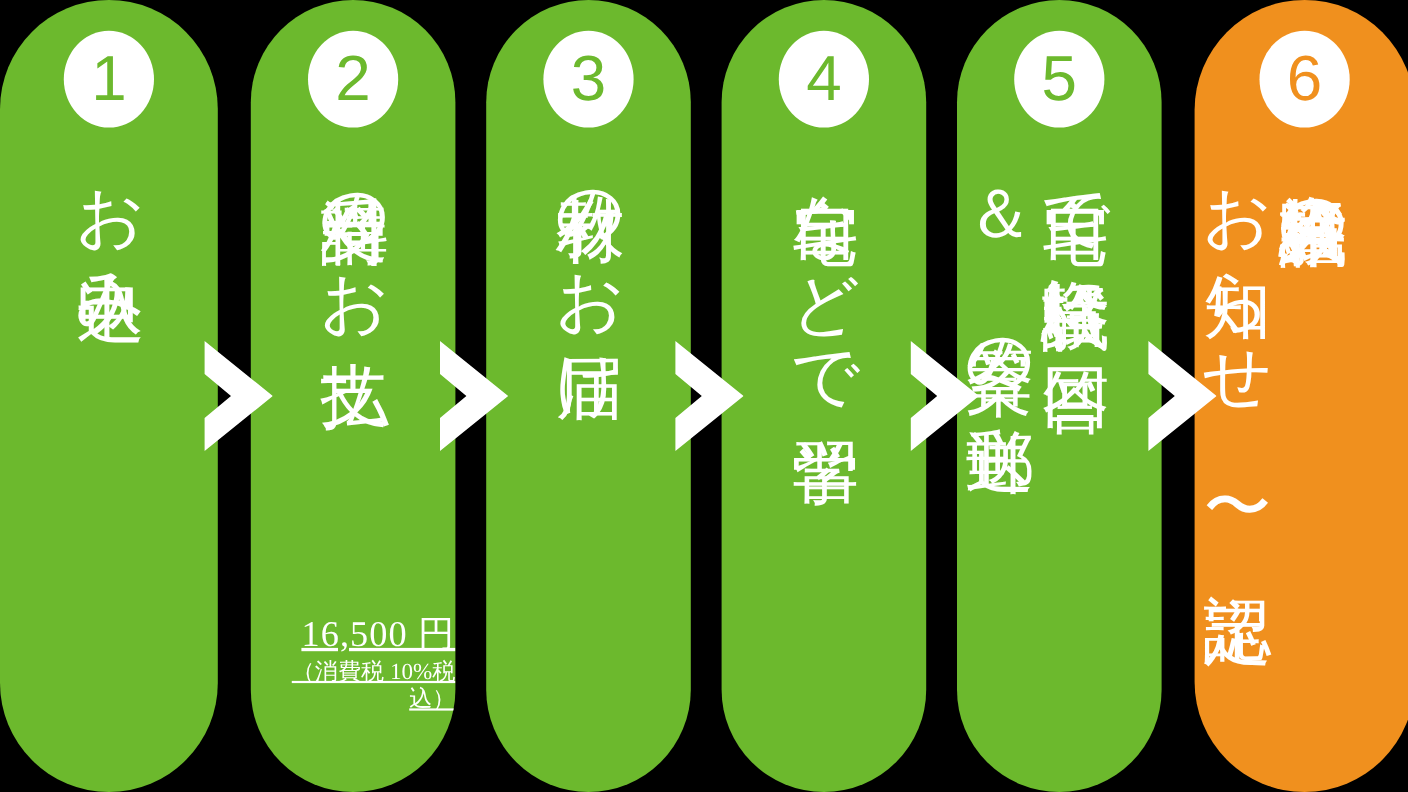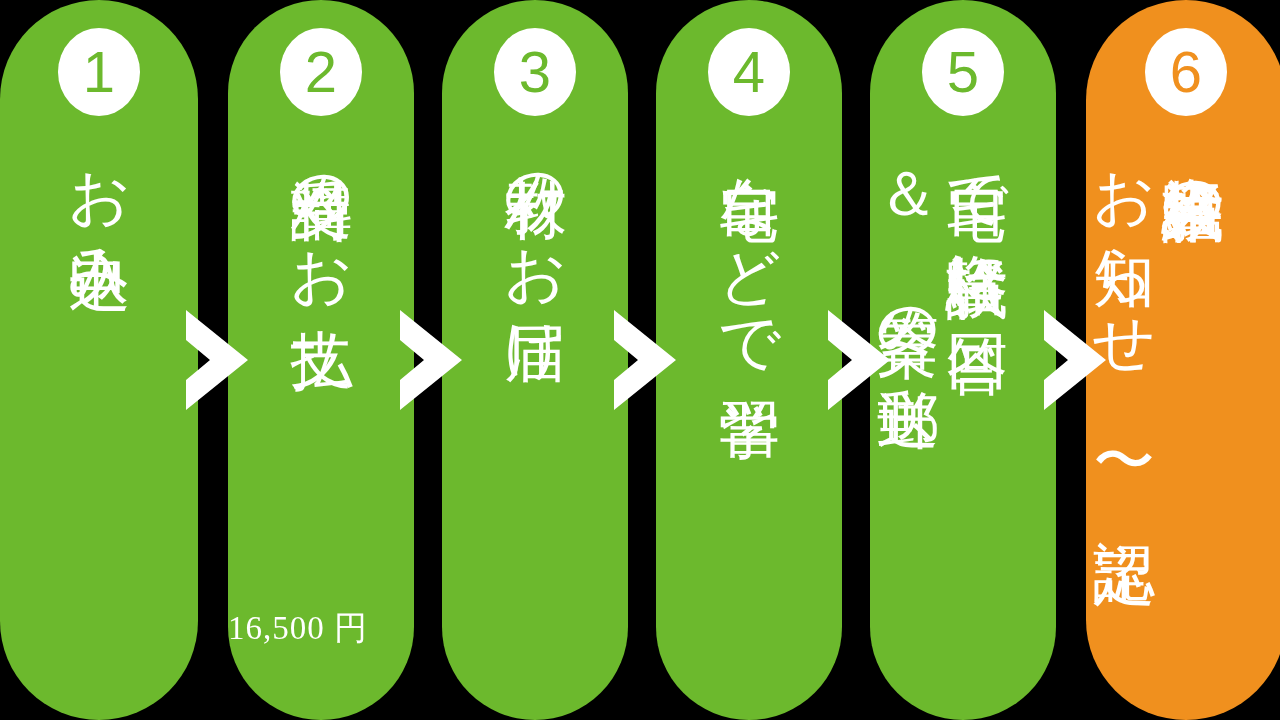--- a/index.html
+++ b/index.html
@@ -91,23 +91,24 @@
     font-family: "Liberation Serif", "DejaVu Serif", serif;
   }
   .vcol.secondary { margin-right: 2px; }
 
   
   .price {
     position: absolute;
     left: 0;
     right: 0;
     bottom: 72px;
-    text-align: left;
+    text-align: right;
     color: #FFFFFF;
     font-family: "Liberation Serif", "DejaVu Serif", serif;
+    text-decoration: underline;
   }
   .price-main {
     font-size: 33px;
     line-height: 1.15;
     letter-spacing: 1px;
   }
   .price-sub {
     font-size: 21px;
     line-height: 1.2;
     letter-spacing: 0px;
@@ -145,20 +146,21 @@
 
   <div class="card green card-2">
     <div class="badge">
       <span class="badge-num">2</span>
     </div>
     <div class="body">
       <div class="vcol">受講料のお支払</div>
     </div>
     <div class="price">
       <div class="price-main">16,500 円</div>
+      <div class="price-sub">（消費税 10%税込）</div>
     </div>
   </div>
 
   <div class="card green card-3">
     <div class="badge">
       <span class="badge-num">3</span>
     </div>
     <div class="body">
       <div class="vcol">教材のお届け</div>
     </div>

